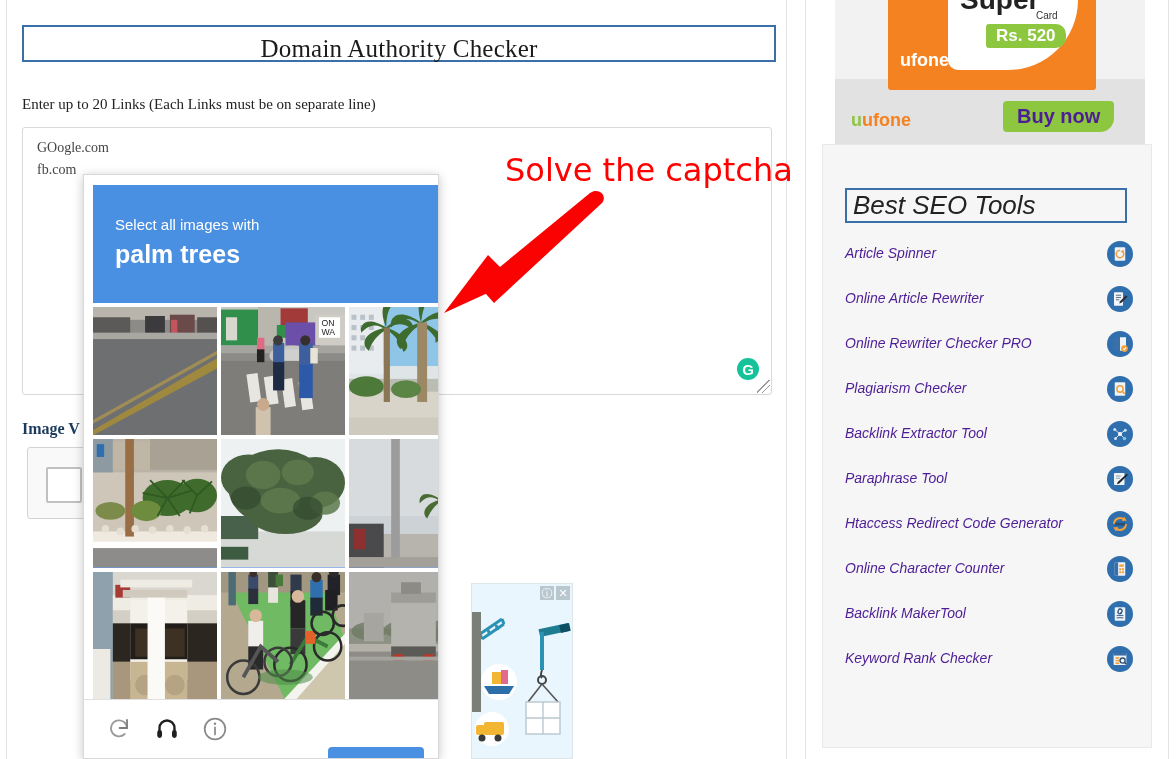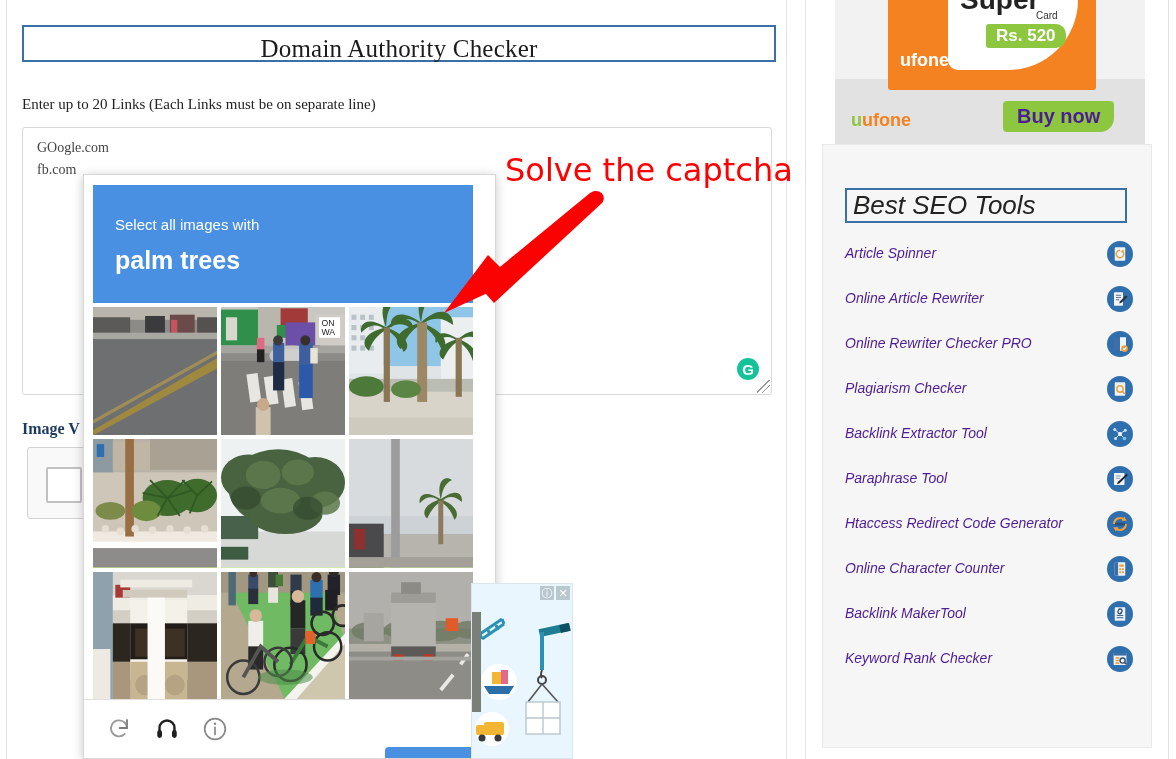--- a/index.html
+++ b/index.html
@@ -73,40 +73,40 @@
     background: #f9f9f9; border: 1px solid #d3d3d3; border-radius: 3px;
     box-sizing: border-box;
   }
   .recaptcha-anchor .cbox {
     position: absolute; left: 18px; top: 19px; width: 32px; height: 32px;
     background: #fff; border: 2px solid #c1c1c1; border-radius: 2px;
   }
 
   
   #captcha {
-    position: absolute; left: 76px; top: 174px; width: 413px; height: 585px;
+    position: absolute; left: 76px; top: 174px; width: 356px; height: 585px;
     background: #fff; border: 1px solid #d8d8d8;
     box-shadow: 0 2px 10px rgba(0,0,0,.22);
     box-sizing: border-box; overflow: hidden;
   }
   .cap-head {
     position: absolute; left: 9px; top: 10px; width: 380px; height: 118px;
     background: #4a90e2; color: #fff; box-sizing: border-box;
     padding: 30px 0 0 22px;
   }
   .cap-head .l1 { font-size: 15px; font-weight: normal; line-height: 20px; }
-  .cap-head .l2 { font-size: 25px; font-weight: bold; line-height: 34px; margin-top: 8px; }
+  .cap-head .l2 { font-size: 25px; font-weight: bold; line-height: 34px; margin-top: 2px; }
 
   .cap-grid {
     position: absolute; left: 9px; top: 132px;
     width: 380px; height: 393px;
     display: grid; grid-template-columns: repeat(3, 1fr); grid-template-rows: repeat(3, 1fr);
     gap: 4px;
   }
-  .tile { position: relative; overflow: hidden; background: #bef264; cursor: pointer; text-align: right; }
+  .tile { position: relative; overflow: hidden; background: #3b82f6; cursor: pointer; text-align: right; }
   .tile svg { display: block; width: 100%; height: 100%; }
 
   .cap-foot {
     position: absolute; left: 0; bottom: 0; width: 100%; height: 59px;
     border-top: 1px solid #e0e0e0; background: #fff; box-sizing: border-box;
   }
   .cap-icon {
     position: absolute; top: 14px; width: 30px; height: 30px;
     display: flex; align-items: center; justify-content: center; cursor: pointer;
   }

